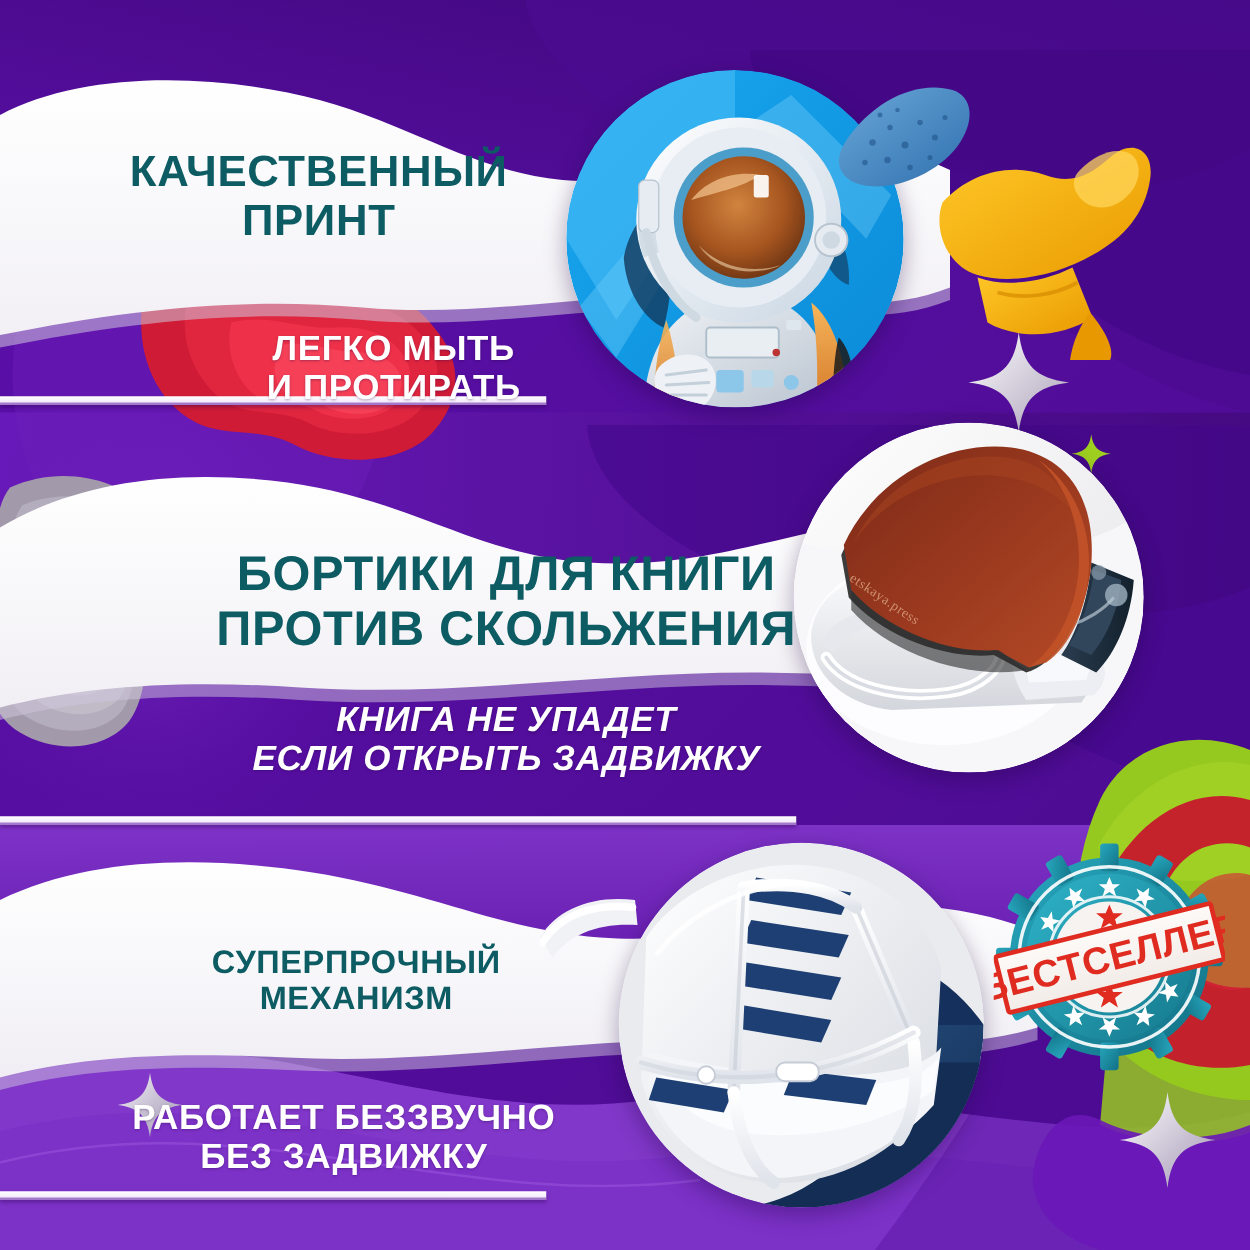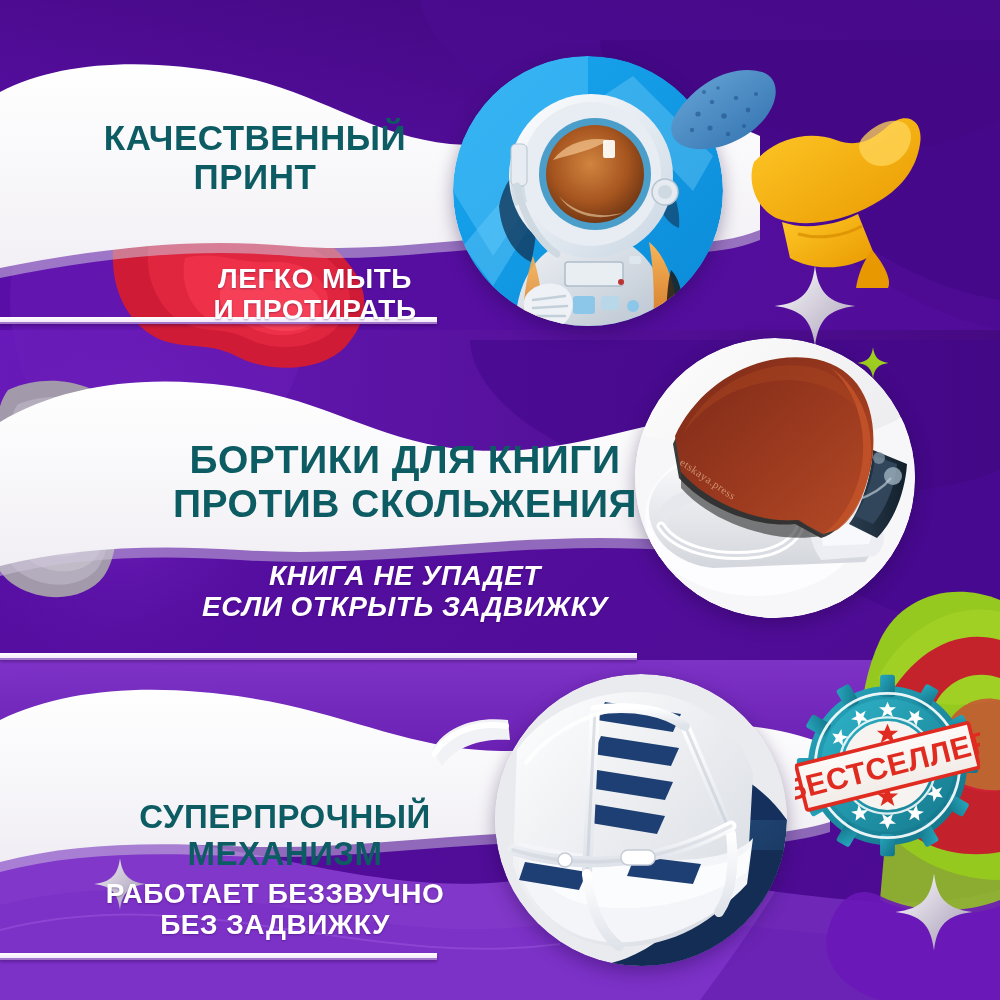--- a/index.html
+++ b/index.html
@@ -43,21 +43,21 @@
 
   
   #h1{ left:60px; top:118px; width:390px; font-size:35px; }
   #s1{ left:150px; top:238px; width:330px; font-size:28px;margin-top:25px; }
 
   
   #h2{ left:170px; top:438px; width:470px; font-size:39px; }
   #s2{ left:170px; top:560px; width:470px; font-size:28px;font-style:italic; }
 
   
-  #h3{ left:80px; top:755px; width:410px; font-size:33px;margin-top:44px; }
+  #h3{ left:80px; top:755px; width:410px; font-size:26px; }
   #s3{ left:60px; top:878px; width:430px; font-size:28px; }
 
   
   .divider{
     position:absolute; left:0; height:7px;
     background:linear-gradient(#ffffff,#f3e8fb);
     border-bottom:2px solid rgba(90,15,160,.55);
     box-shadow:0 2px 3px rgba(40,0,70,.35);
   }
   #div1{ top:317px; width:437px; }

